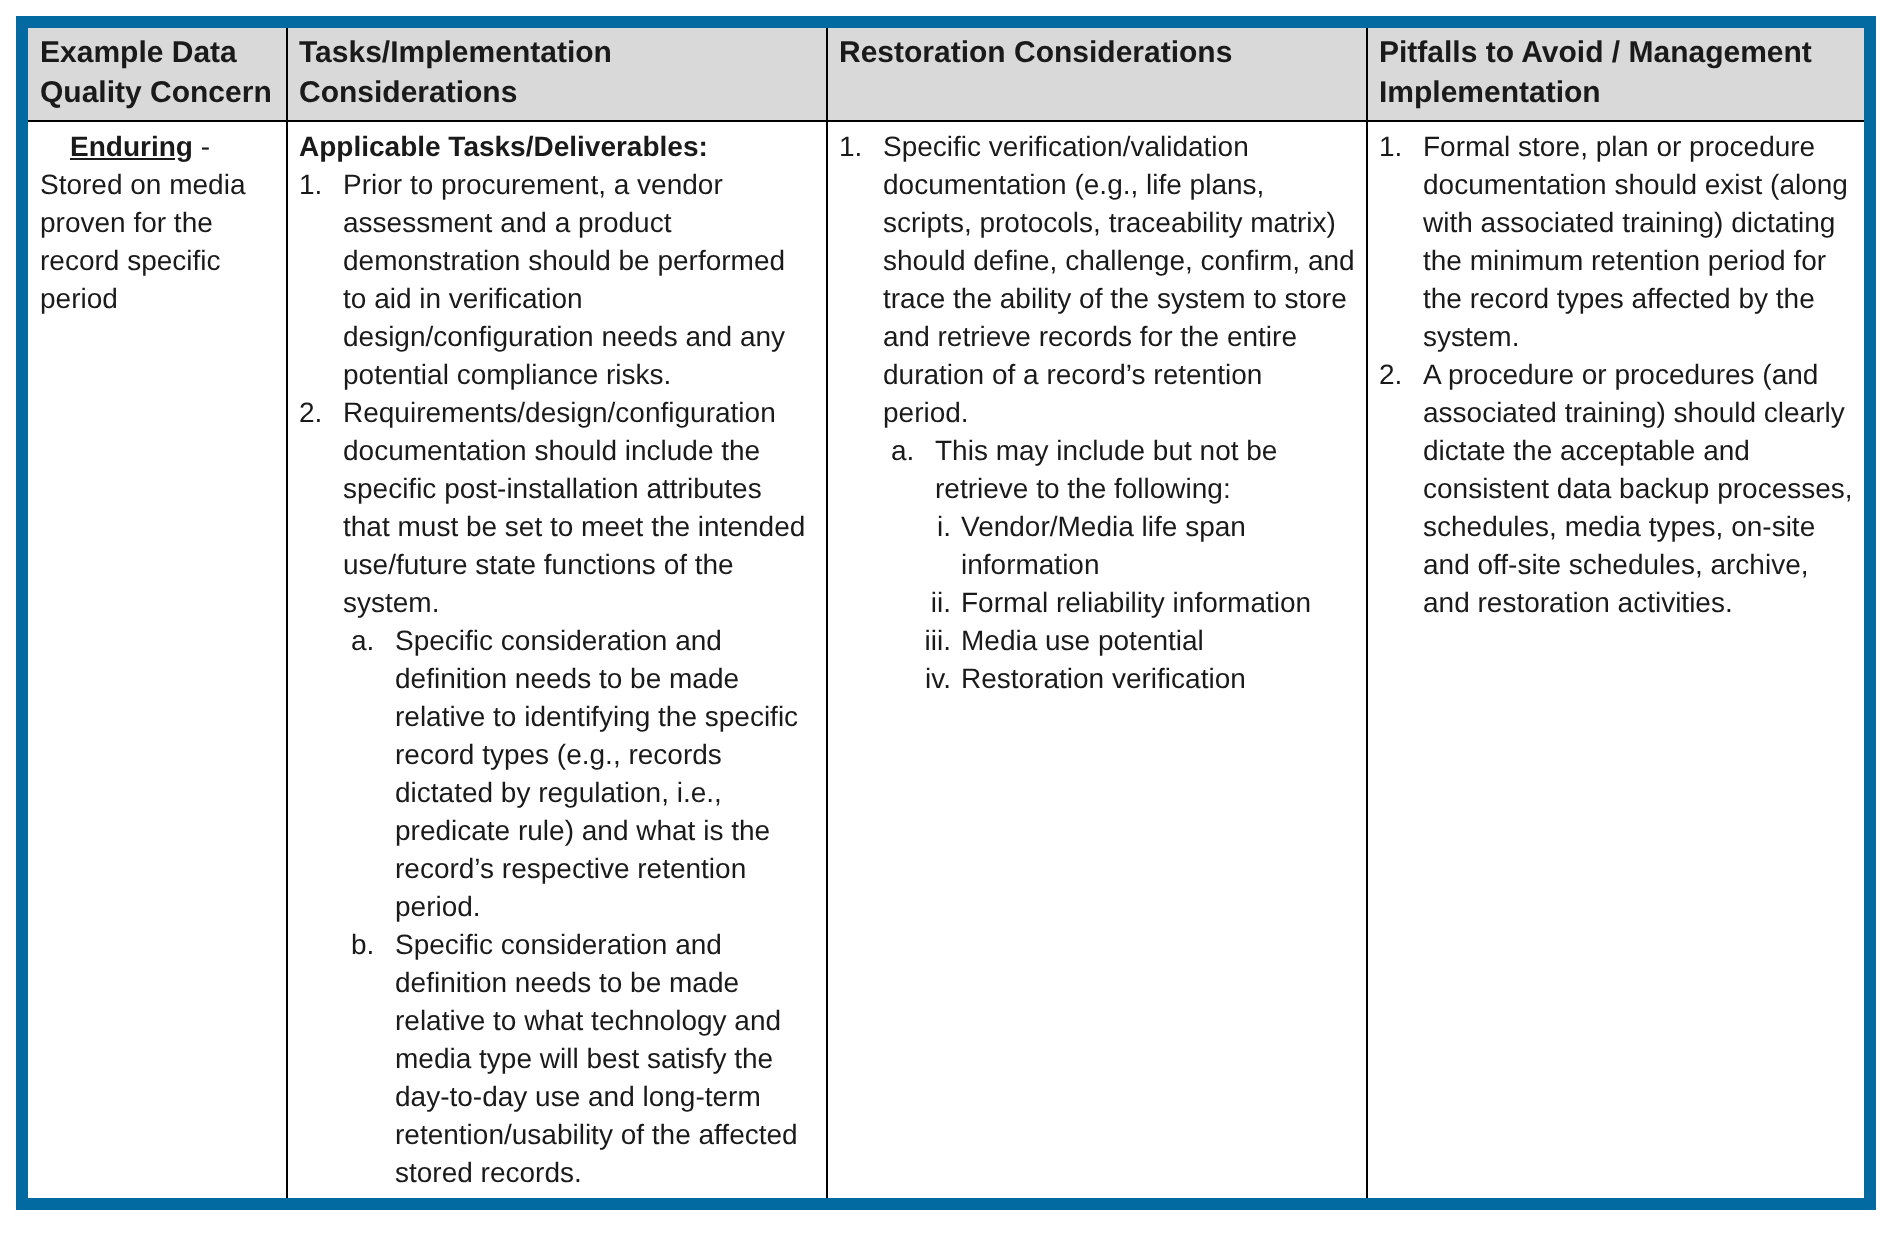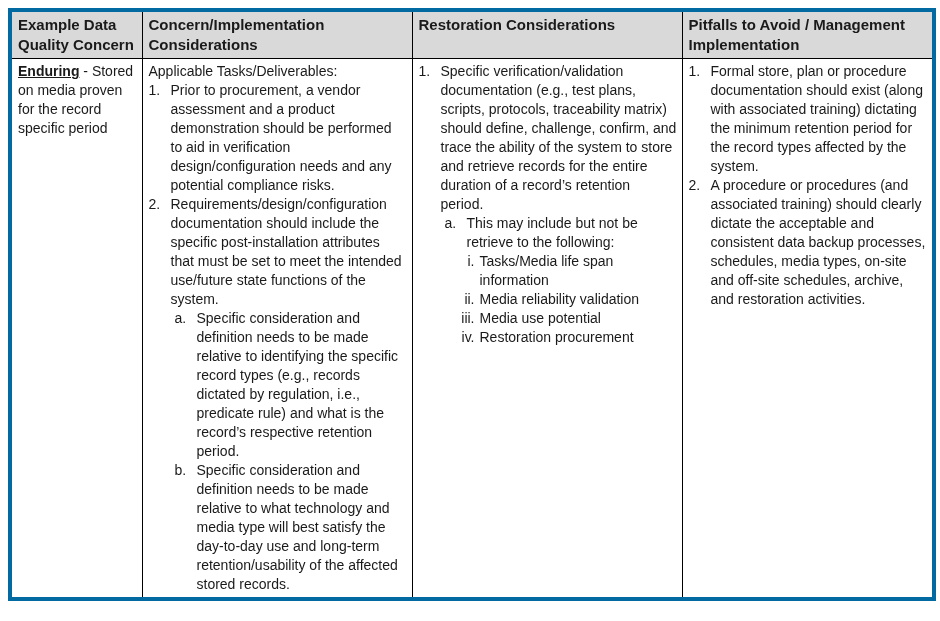--- a/index.html
+++ b/index.html
@@ -3,34 +3,34 @@
 <meta charset="utf-8">
 <style>
   html,body{margin:0;padding:0;background:#ffffff;}
   .page{
     width:940px;height:621px;box-sizing:border-box;
     padding:8px;background:#ffffff;overflow:hidden;
     font-family:"Liberation Sans",sans-serif;color:#1a1a1a;
   }
   table.tbl{
     border-collapse:collapse;table-layout:fixed;
-    width:924px;height:443px;border:4px solid #0369a1;
+    width:924px;height:443px;border:6px solid #0369a1;
   }
   col.c1{width:132px;} col.c2{width:270px;} col.c3{width:270px;} col.c4{width:252px;}
   th,td{
     border:1px solid #000;vertical-align:top;
     padding:3px 5px 3px 6px;box-sizing:border-box;
   }
   thead th{
     background:#d9d9d9;font-size:15px;font-weight:bold;
     text-align:left;line-height:20px;height:40px;
   }
   tbody td{font-size:14px;line-height:19px;}
-  .concern .term{font-weight:bold;text-decoration:underline;}
-  .intro{margin:0 0 0 0;}
+  .concern .term{font-weight:bold;text-decoration:underline;margin-left:15px;}
+  .intro{margin:0 0 0 0;font-weight:bold;}
   .li{display:flex;align-items:flex-start;}
   .li .num{flex:0 0 22px;}
   .li .txt{flex:1 1 auto;min-width:0;}
   .li.sub{margin-left:26px;}
   .li.sub .num{flex:0 0 22px;}
   .li.rom{margin-left:36px;}
   .li.rom .num{flex:0 0 20px;text-align:right;margin-right:5px;}
 </style>
 </head>
 <body>
@@ -39,21 +39,21 @@
   <table class="tbl">
     <colgroup>
         <col class="c1">
         <col class="c2">
         <col class="c3">
         <col class="c4">
       </colgroup>
     <thead>
       <tr>
         <th>Example Data Quality Concern</th>
-        <th>Concern/Implementation Considerations</th>
+        <th>Tasks/Implementation Considerations</th>
         <th>Restoration Considerations</th>
         <th>Pitfalls to Avoid / Management Implementation</th>
       </tr>
     </thead>
     <tbody>
       <tr>
 
         <td>
           <div class="concern"><span class="term">Enduring</span><span> - </span><span>Stored on media proven for the record specific period</span></div>
         </td>
@@ -74,41 +74,41 @@
           </div>
           <div class="li sub">
             <span class="num">b.</span>
             <span class="txt">Specific consideration and definition needs to be made relative to what technology and media type will best satisfy the day-to-day use and long-term retention/usability of the affected stored records.</span>
           </div>
         </td>
 
         <td>
           <div class="li lvl1">
             <span class="num">1.</span>
-            <span class="txt">Specific verification/validation documentation (e.g., test plans, scripts, protocols, traceability matrix) should define, challenge, confirm, and trace the ability of the system to store and retrieve records for the entire duration of a record’s retention period.</span>
+            <span class="txt">Specific verification/validation documentation (e.g., life plans, scripts, protocols, traceability matrix) should define, challenge, confirm, and trace the ability of the system to store and retrieve records for the entire duration of a record’s retention period.</span>
           </div>
           <div class="li sub">
             <span class="num">a.</span>
             <span class="txt">This may include but not be retrieve to the following:</span>
           </div>
           <div class="li rom">
             <span class="num">i.</span>
-            <span class="txt">Tasks/Media life span information</span>
+            <span class="txt">Vendor/Media life span information</span>
           </div>
           <div class="li rom">
             <span class="num">ii.</span>
-            <span class="txt">Media reliability validation</span>
+            <span class="txt">Formal reliability information</span>
           </div>
           <div class="li rom">
             <span class="num">iii.</span>
             <span class="txt">Media use potential</span>
           </div>
           <div class="li rom">
             <span class="num">iv.</span>
-            <span class="txt">Restoration procurement</span>
+            <span class="txt">Restoration verification</span>
           </div>
         </td>
 
         <td>
           <div class="li lvl1">
             <span class="num">1.</span>
             <span class="txt">Formal store, plan or procedure documentation should exist (along with associated training) dictating the minimum retention period for the record types affected by the system.</span>
           </div>
           <div class="li lvl1">
             <span class="num">2.</span>

